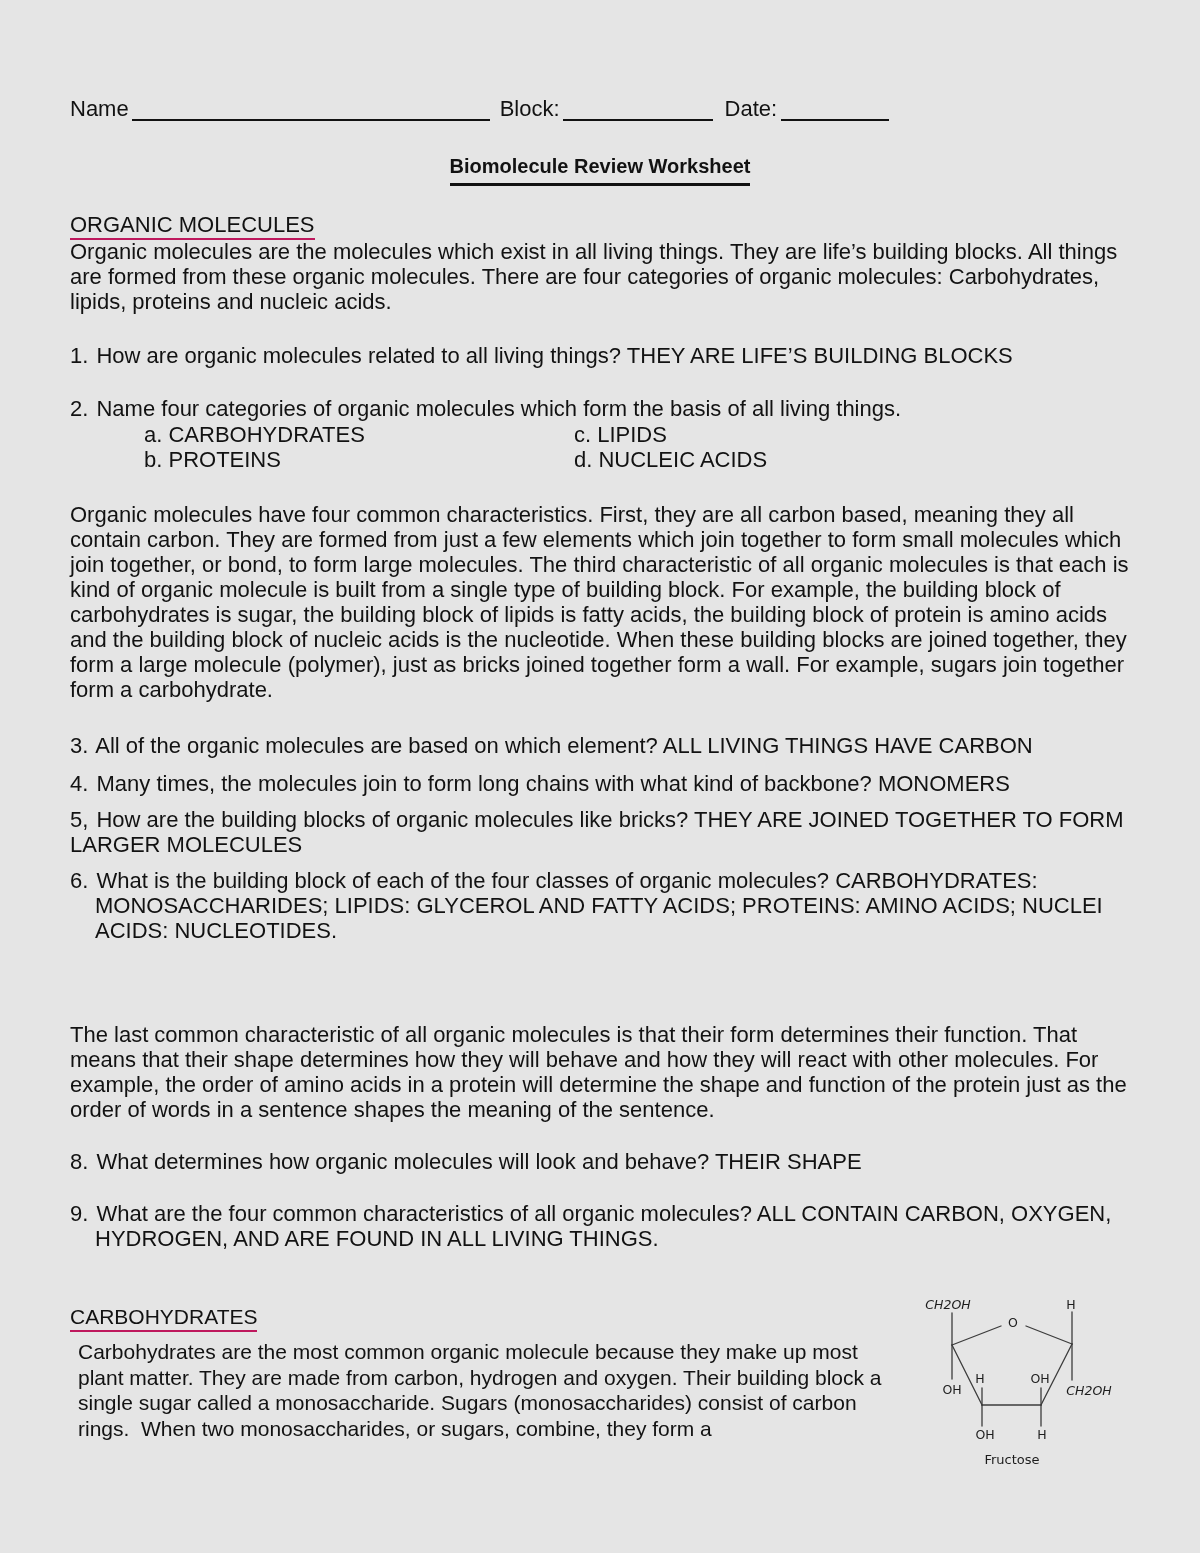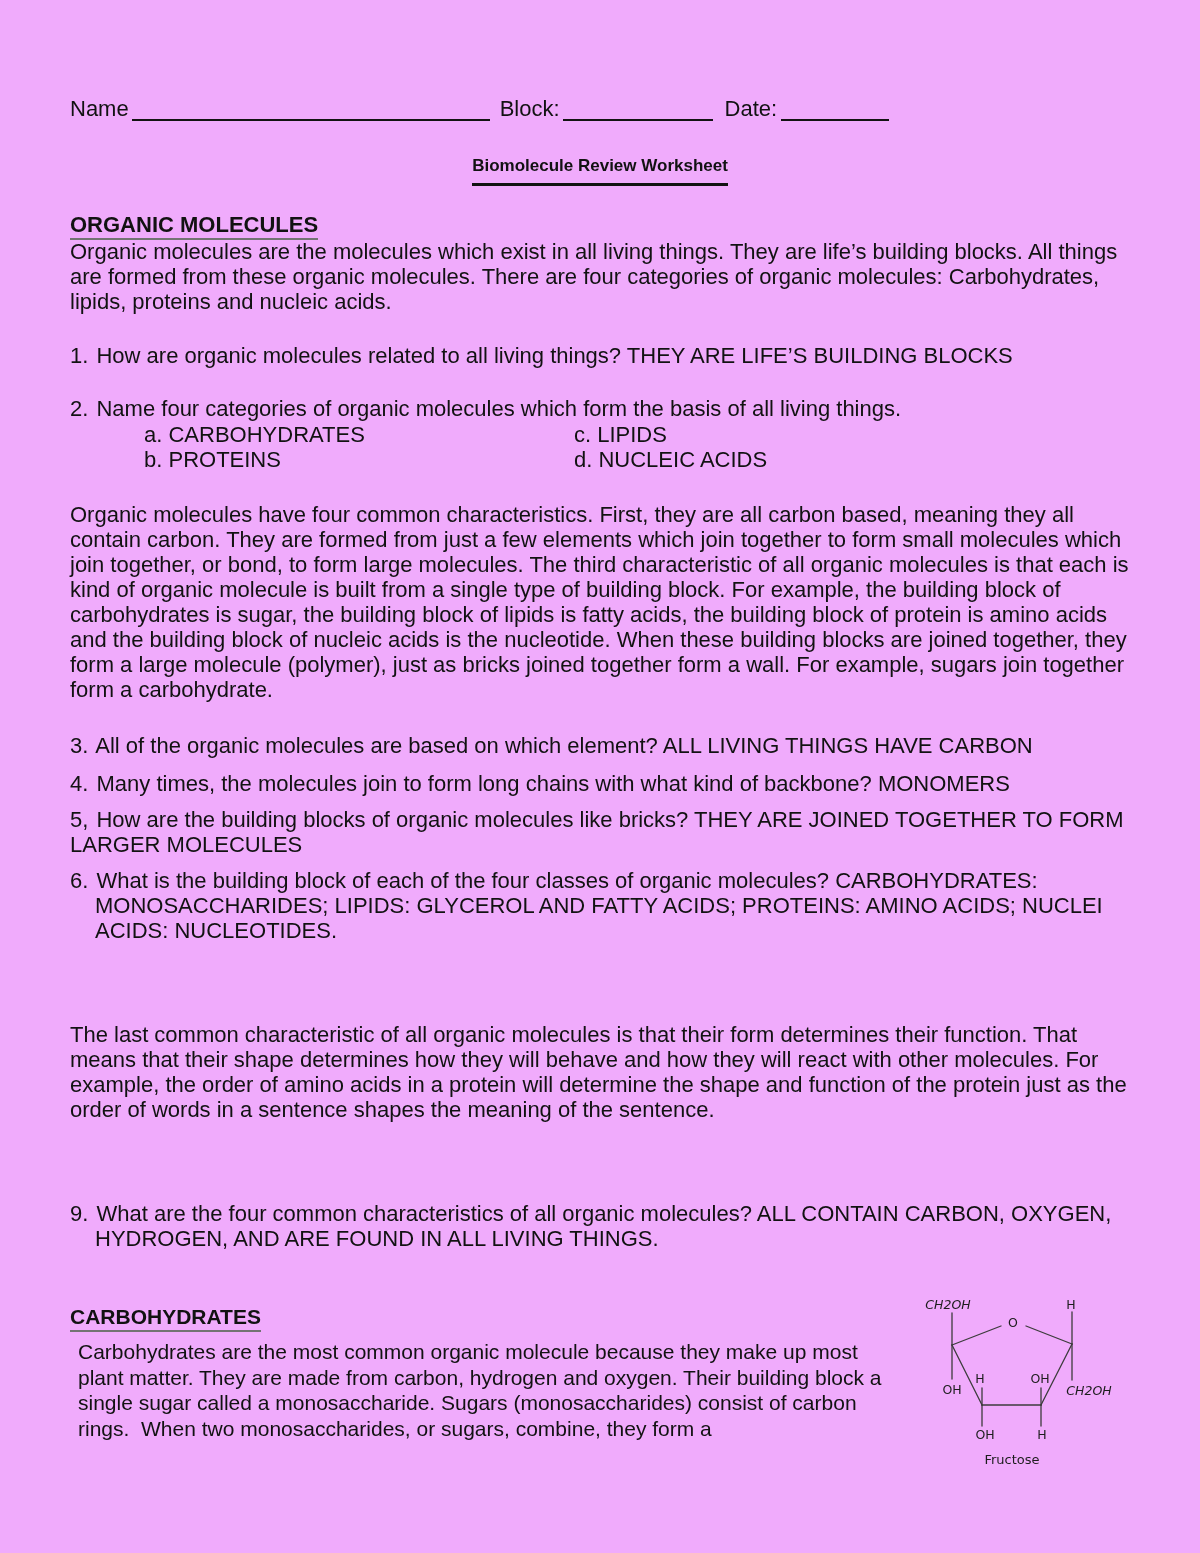--- a/index.html
+++ b/index.html
@@ -1,29 +1,29 @@
 <!DOCTYPE html>
 <html><head>
 <meta charset="utf-8">
 <style>
   html,body{margin:0;padding:0;background:#ffffff;}
   .page{
-    position:relative;width:1200px;height:1553px;background:#f0abfc;
+    position:relative;width:1200px;height:1553px;background:#e5e5e5;
     font-family:"Liberation Sans",sans-serif;color:#121212;overflow:hidden;
   }
   .abs{position:absolute;left:70px;}
   .body-text{font-size:22px;line-height:25px;}
   .para{width:1064px;margin:0;}
   .q{width:1066px;}
   .hang{padding-left:25px;text-indent:-25px;}
   .qnum{margin-right:2px;}
-  .heading-text{display:inline-block;font-size:22px;font-weight:bold;line-height:25px;
-    border-bottom:2px solid #737373;padding-bottom:1px;}
+  .heading-text{display:inline-block;font-size:22px;font-weight:normal;line-height:25px;
+    border-bottom:2px solid #be185d;padding-bottom:1px;}
   .title-row{position:absolute;top:151px;left:0;width:1200px;text-align:center;}
-  .title{display:inline-block;font-size:17px;font-weight:bold;line-height:30px;
+  .title{display:inline-block;font-size:20px;font-weight:bold;line-height:30px;
     border-bottom:3px solid #121212;padding-bottom:2px;}
   .name-row{top:96px;width:1100px;white-space:nowrap;}
   .blank{display:inline-block;height:23px;border-bottom:2px solid #121212;vertical-align:bottom;}
   .blank-name{width:358px;margin-left:3px;}
   .lbl-block{margin-left:10px;}
   .blank-block{width:150px;margin-left:3px;}
   .lbl-date{margin-left:12px;}
   .blank-date{width:108px;margin-left:4px;}
   .subrow{position:absolute;left:70px;width:1066px;height:25px;font-size:22px;line-height:25px;}
   .sub-left{position:absolute;left:74px;}
@@ -96,20 +96,25 @@
 
   <div class="abs q body-text hang" style="top:868px">
     <span class="qnum">6.</span>
     <span>What is the building block of each of the four classes of organic molecules?</span>
     <span>CARBOHYDRATES: MONOSACCHARIDES; LIPIDS: GLYCEROL AND FATTY ACIDS; PROTEINS: AMINO ACIDS; NUCLEI ACIDS: NUCLEOTIDES.</span>
   </div>
 
 
   <p class="abs para body-text" style="top:1022px">The last common characteristic of all organic molecules is that their form determines their function. That means that their shape determines how they will behave and how they will react with other molecules. For example, the order of amino acids in a protein will determine the shape and function of the protein just as the order of words in a sentence shapes the meaning of the sentence.</p>
 
+  <div class="abs q body-text" style="top:1149px">
+    <span class="qnum">8.</span>
+    <span>What determines how organic molecules will look and behave?</span>
+    <span>THEIR SHAPE</span>
+  </div>
 
   <div class="abs q body-text hang" style="top:1201px">
     <span class="qnum">9.</span>
     <span>What are the four common characteristics of all organic molecules?</span>
     <span>ALL CONTAIN CARBON, OXYGEN, HYDROGEN, AND ARE FOUND IN ALL LIVING THINGS.</span>
   </div>
 
   <div class="abs" style="top:1304px">
     <span class="heading-text carbs-heading">CARBOHYDRATES</span>
   </div>

